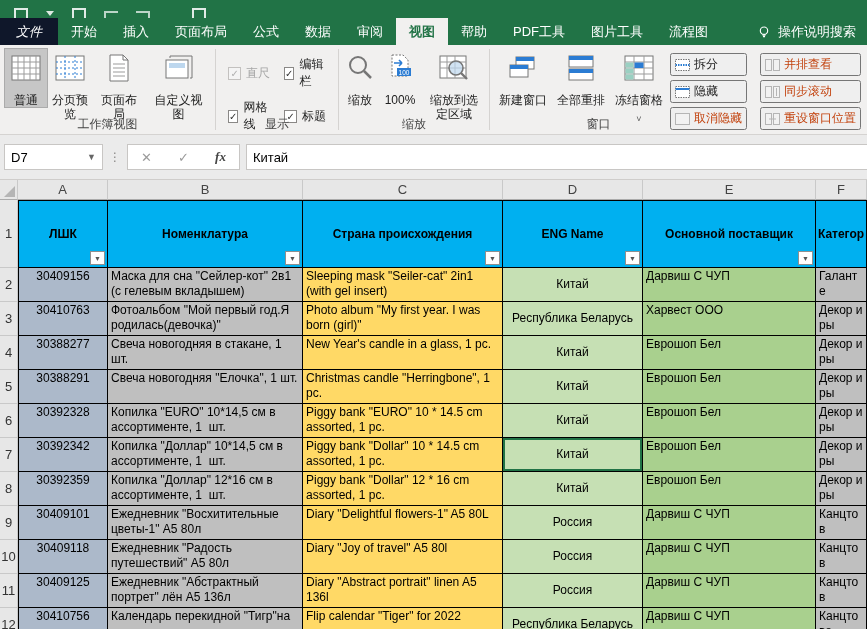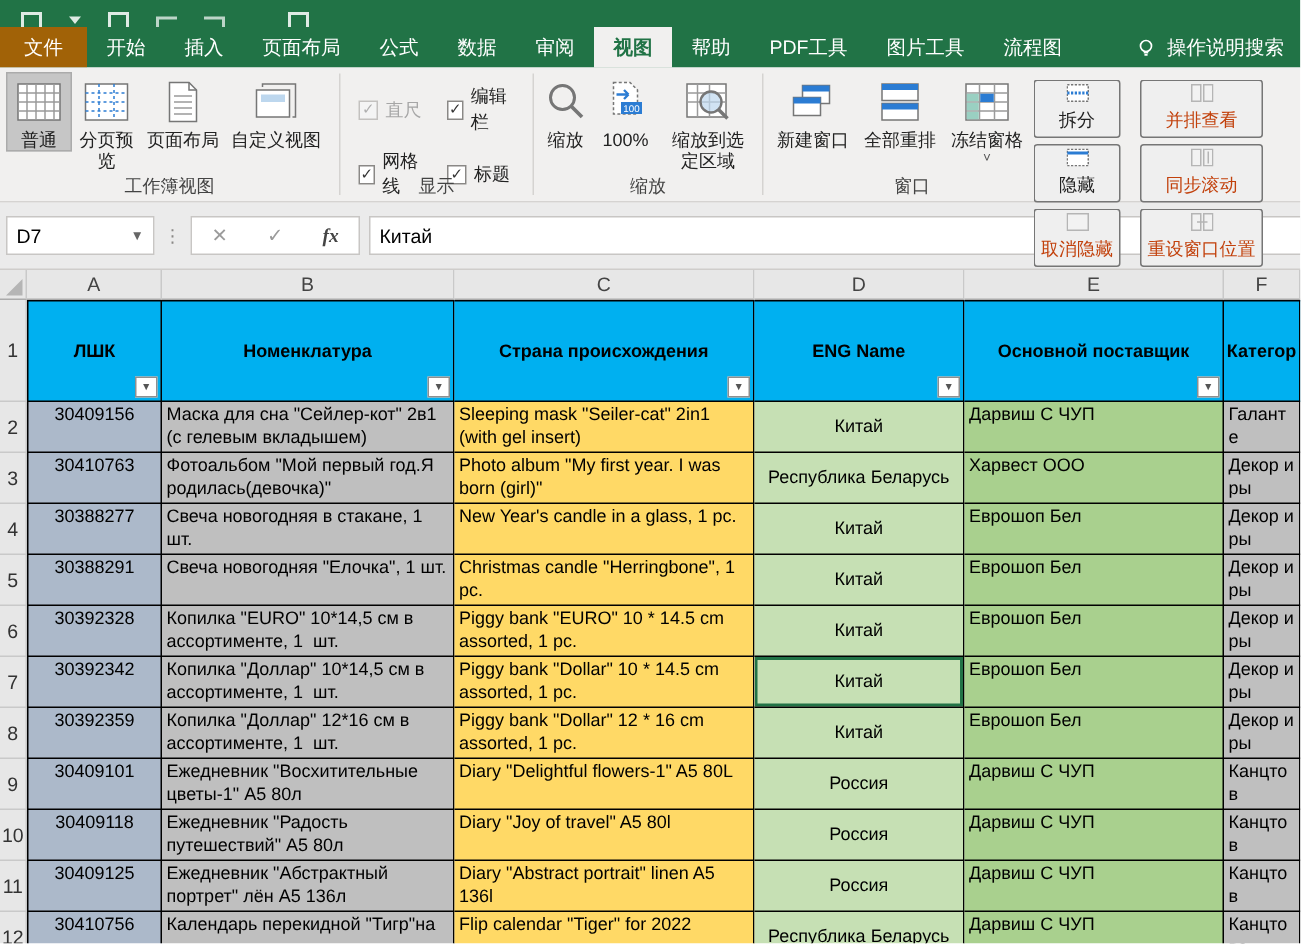--- a/index.html
+++ b/index.html
@@ -10,39 +10,39 @@
     font-size:12px; color:#000;
   }
   
   .titlebar { height:18px; background:#217346; display:flex; align-items:flex-end; overflow:hidden; padding-left:14px; gap:18px; }
   .qat-ic { width:14px; height:10px; border:2px solid rgba(255,255,255,.9); border-bottom:none; opacity:.95; }
   .qat-car { width:8px; height:5px; border-left:4px solid transparent; border-right:4px solid transparent; border-top:5px solid rgba(255,255,255,.85); margin-bottom:2px; }
   .qat-ln { width:14px; height:7px; border-top:2px solid rgba(255,255,255,.7); border-left:2px solid rgba(255,255,255,.7); }
   
   .tabs { height:27px; background:#217346; display:flex; align-items:stretch; color:#fff; font-size:13px; }
   .tab { display:flex; align-items:center; padding:0 13px; cursor:default; white-space:nowrap; }
-  .tab.file { background:#a16207; padding:0 16px; }
+  .tab.file { background:#0f172a; padding:0 16px;font-style:italic; }
   .tab.active { background:#F1F0EF; color:#217346; font-weight:bold; }
   .tellme { display:flex; align-items:center; gap:7px; margin-left:26px; padding:0 10px; }
   .bulb { width:14px; height:14px; }
   
   .ribbon { position:relative; height:90px; background:#F1F0EF; border-bottom:1px solid #D5D3D1; display:flex; align-items:stretch; }
   .rgroup { position:relative; display:flex; align-items:flex-start; padding:3px 4px 16px 4px; }
   .rgroup .glabel { position:absolute; bottom:1px; left:0; right:0; text-align:center; font-size:12px; color:#444; }
   .gsep { width:1px; background:#D5D3D1; margin:4px 0; }
-  .bigbtn { display:flex; flex-direction:column; align-items:center; gap:2px; padding:3px 3px 0 3px; min-width:44px; border:1px solid transparent; background:transparent; font-size:12px; color:#222; line-height:14px; text-align:center; }
+  .bigbtn { display:flex; flex-direction:column; align-items:center; gap:9px; padding:3px 3px 0 3px; min-width:44px; border:1px solid transparent; background:transparent; font-size:12px; color:#222; line-height:14px; text-align:center; }
   .bigbtn.pressed { background:#C6C6C6; border-color:#ABABAB; }
   .bigbtn .bi { height:32px; display:flex; align-items:center; justify-content:center; }
   .chkgrid { display:grid; grid-template-columns:auto auto; gap:9px 14px; padding:8px 8px; align-items:center; }
   .chk { display:flex; align-items:center; gap:5px; font-size:12px; color:#222; }
   .chk .box { width:13px; height:13px; background:#fff; border:1px solid #8A8886; font-size:10px; line-height:11px; text-align:center; color:#333; }
   .chk.dis { color:#A6A6A6; }
   .chk.dis .box { border-color:#C3C1BF; color:#AFAFAF; background:#F4F4F4; }
   .sbcol { display:flex; flex-direction:column; justify-content:flex-start; gap:4px; padding:5px 2px; }
-  .sbtn { display:flex; align-items:center; gap:4px; font-size:12px; color:#222; padding:1px 3px; white-space:nowrap;flex-direction:column; }
+  .sbtn { display:flex; align-items:center; gap:4px; font-size:12px; color:#222; padding:1px 3px; white-space:nowrap; }
   .sbtn.dis { color:#c2410c; }
   .sbtn .si { width:15px; height:12px; flex:none; }
   .chev { font-size:9px; color:#555; line-height:6px; }
   
   .fbar { height:45px; background:#EBEBEB; border-bottom:1px solid #CFCDCB; display:flex; align-items:center; padding:0 0 0 4px; gap:6px; }
   .namebox { width:99px; height:26px; background:#fff; border:1px solid #C8C6C4; display:flex; align-items:center; padding:0 6px; font-size:13px; }
   .namebox .nbtext { flex:1; }
   .namebox .nbdrop { color:#666; font-size:9px; }
   .fdots { color:#8A8886; font-size:12px; letter-spacing:0; line-height:10px; }
   .fxbox { height:26px; background:#fff; border:1px solid #C8C6C4; display:flex; align-items:center; gap:0; }

